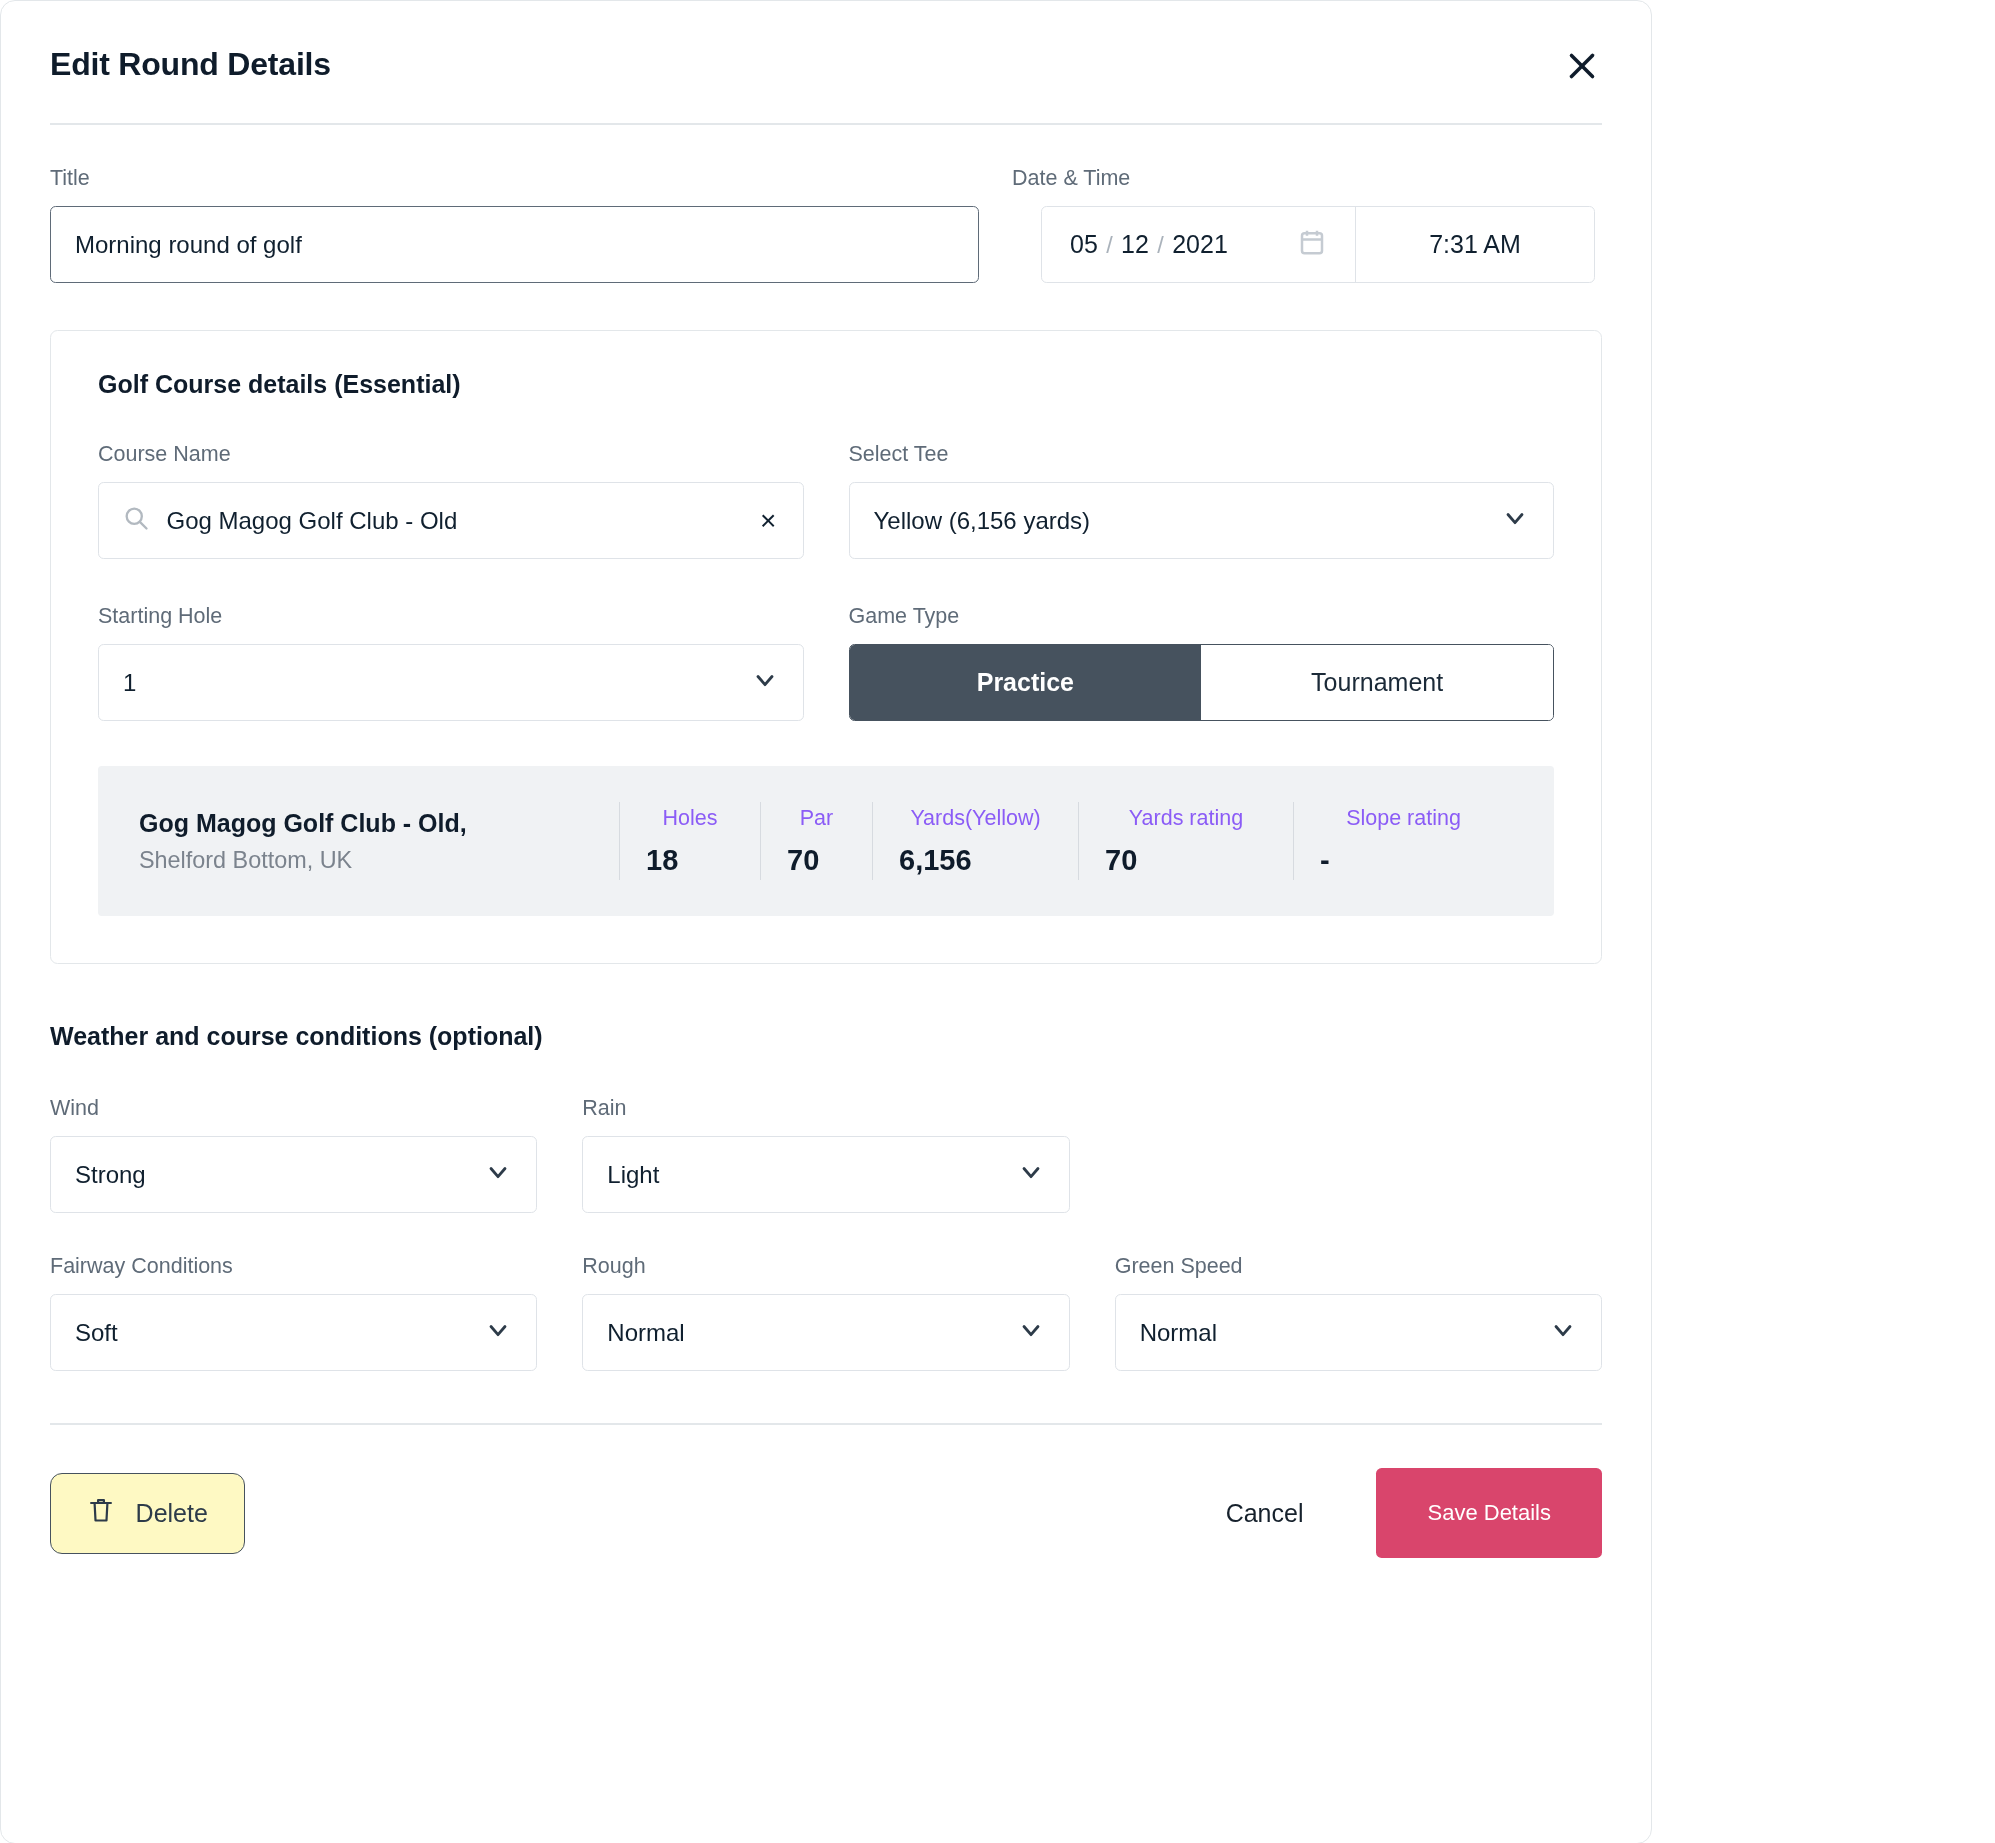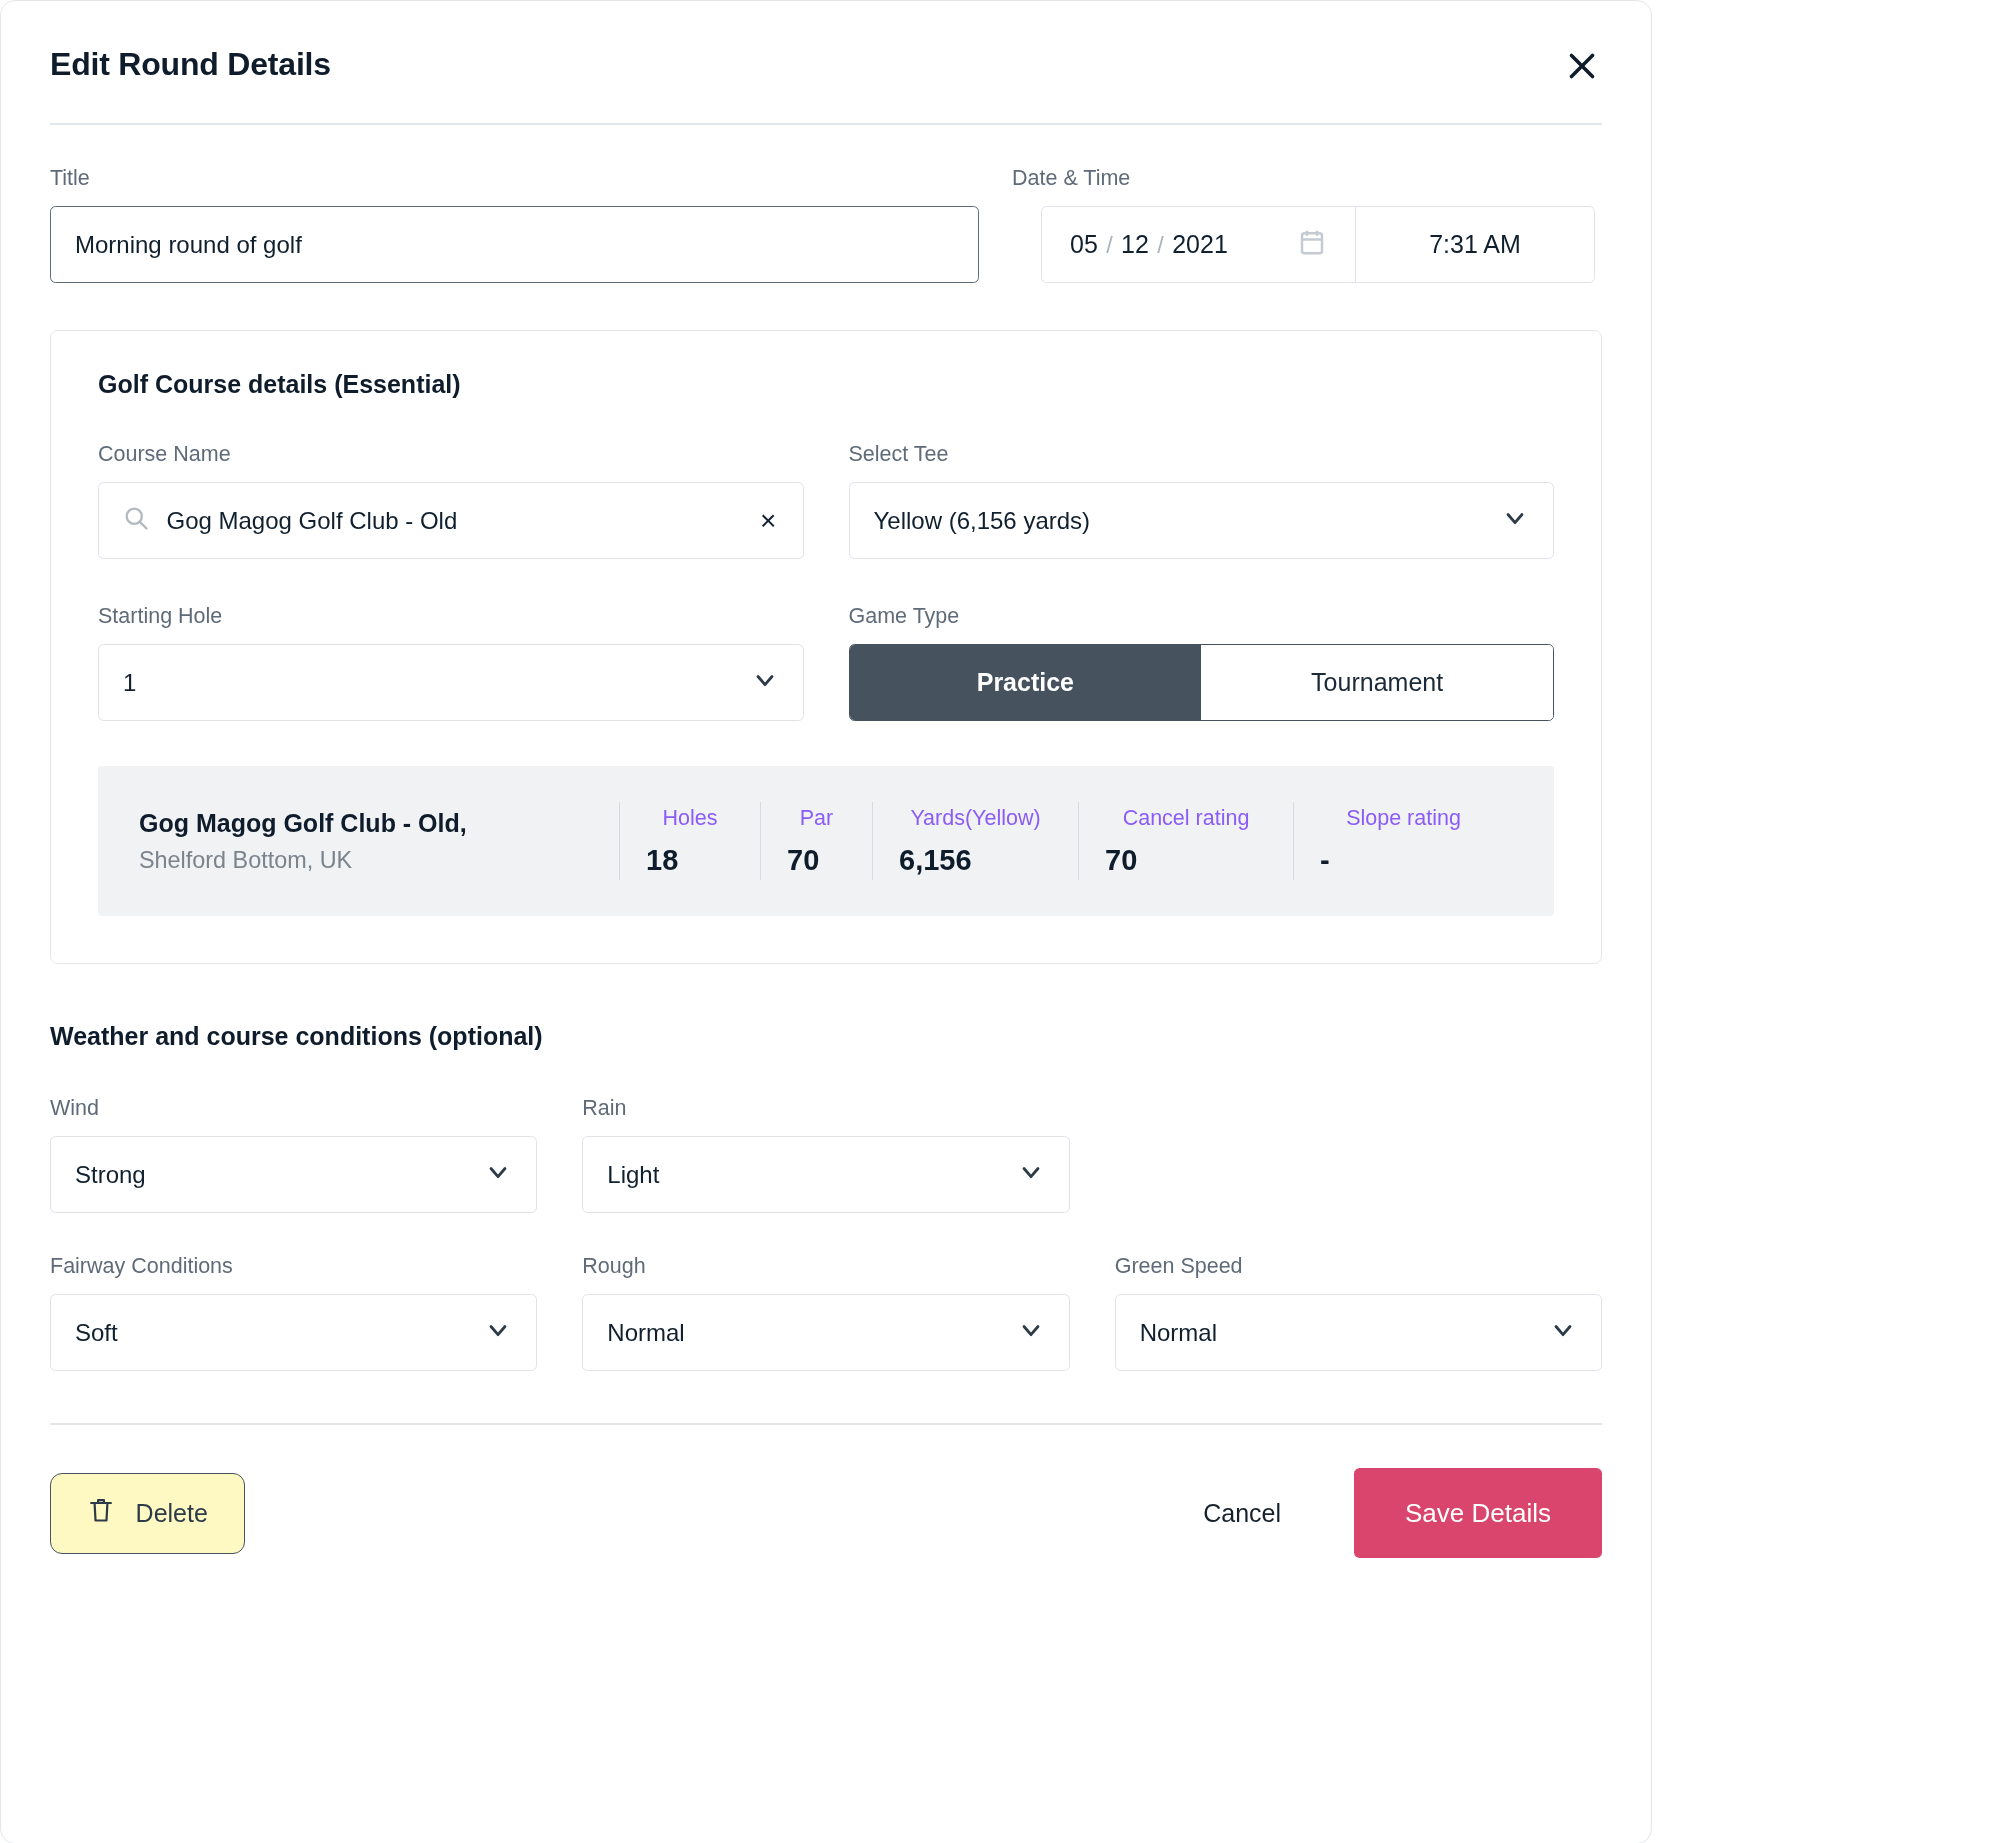--- a/index.html
+++ b/index.html
@@ -292,21 +292,21 @@
     color: #16212c;
     cursor: pointer;
     padding: 11.2px 17px;
     font-family: inherit;
   }
   .btn-save {
     background: #d9456c;
     color: #ffffff;
     border: none;
     border-radius: 5.6px;
-    font-size: 26px;
+    font-size: 22px;
     padding: 0 51px;
     height: 90px;
     cursor: pointer;
     font-family: inherit;
   }
 </style>
 </head>
 <body>
 
 <div class="modal">
@@ -425,21 +425,21 @@
       </div>
       <div class="stat w-par">
         <div class="stat-label">Par</div>
         <div class="stat-value">70</div>
       </div>
       <div class="stat w-yards">
         <div class="stat-label">Yards(Yellow)</div>
         <div class="stat-value">6,156</div>
       </div>
       <div class="stat w-crate">
-        <div class="stat-label">Cancel rating</div>
+        <div class="stat-label">Yards rating</div>
         <div class="stat-value">70</div>
       </div>
       <div class="stat w-srate">
         <div class="stat-label">Slope rating</div>
         <div class="stat-value">-</div>
       </div>
     </div>
   </div>
 
   <div class="weather-heading">Weather and course conditions (optional)</div>

